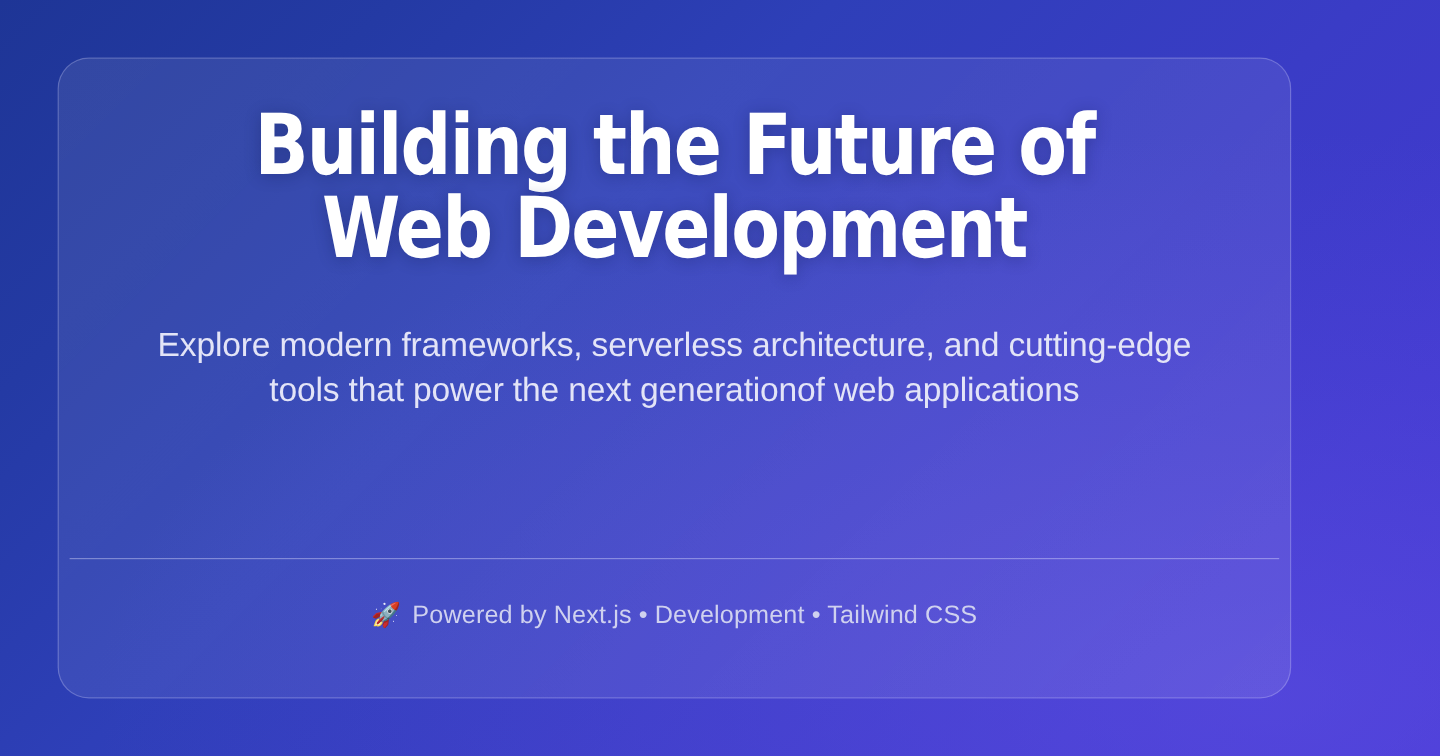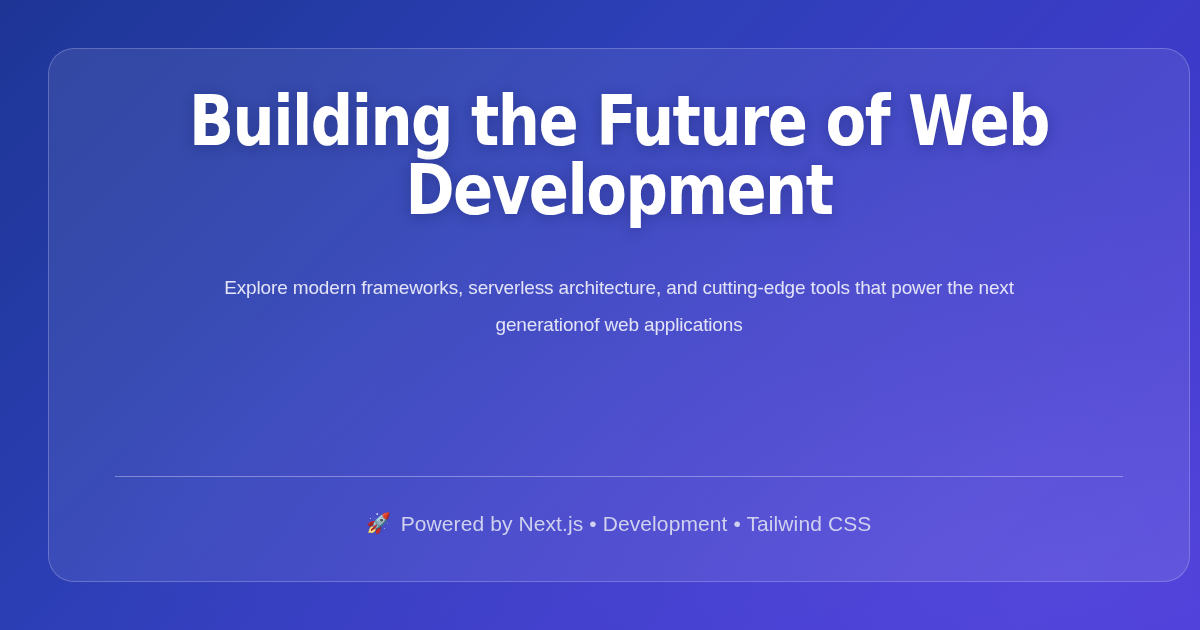--- a/index.html
+++ b/index.html
@@ -45,31 +45,31 @@
         rgba(104, 90, 232, 0.16) 38%,
         rgba(104, 90, 232, 0) 68%);
     pointer-events: none;
   }
 
   
   .og-card {
     position: absolute;
     left: 48px;
     top: 48px;
-    width: 1142px;
+    width: 1028px;
     height: 534px;
     box-sizing: border-box;
     border-radius: 26px;
     border: 1px solid rgba(223, 226, 255, 0.26);
     background:
       linear-gradient(135deg,
         rgba(255, 255, 255, 0.085) 0%,
         rgba(255, 255, 255, 0.070) 45%,
         rgba(255, 255, 255, 0.095) 100%);
-    padding: 38px 56px 0 56px;
+    padding: 38px 56px 11px 56px;
     display: flex;
     flex-direction: column;
     align-items: center;
     z-index: 2;
   }
 
   
   .og-title {
     margin: 0;
     padding: 0 24px;
@@ -90,21 +90,21 @@
   }
 
   
   .og-subtitle {
     margin: 44px 0 0 0;
     width: 880px;
     text-align: center;
     color: #e3e4f7;
     font-family: "Liberation Sans", sans-serif;
     font-weight: 400;
-    font-size: 19px;
+    font-size: 28px;
     line-height: 37px;
     letter-spacing: -0.15px;
   }
 
   
   .og-spacer {
     flex: 1 1 auto;
     min-height: 0;
   }
 

